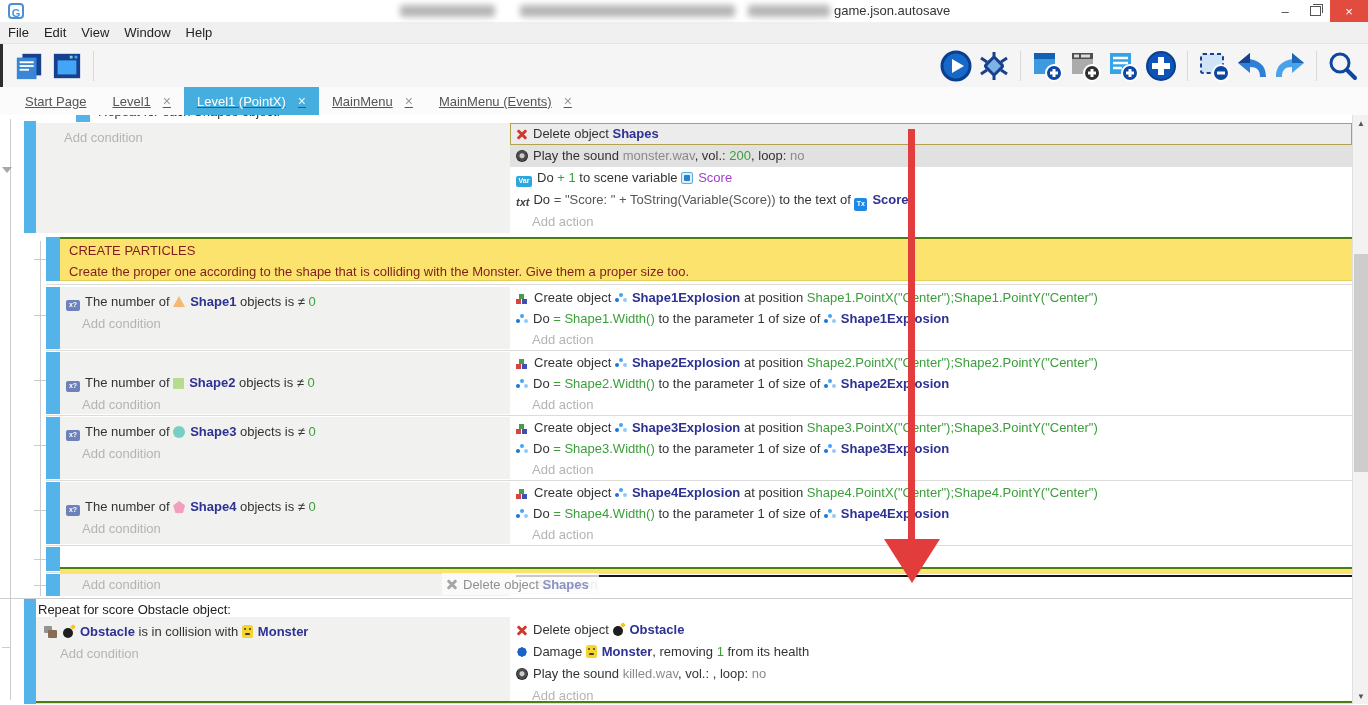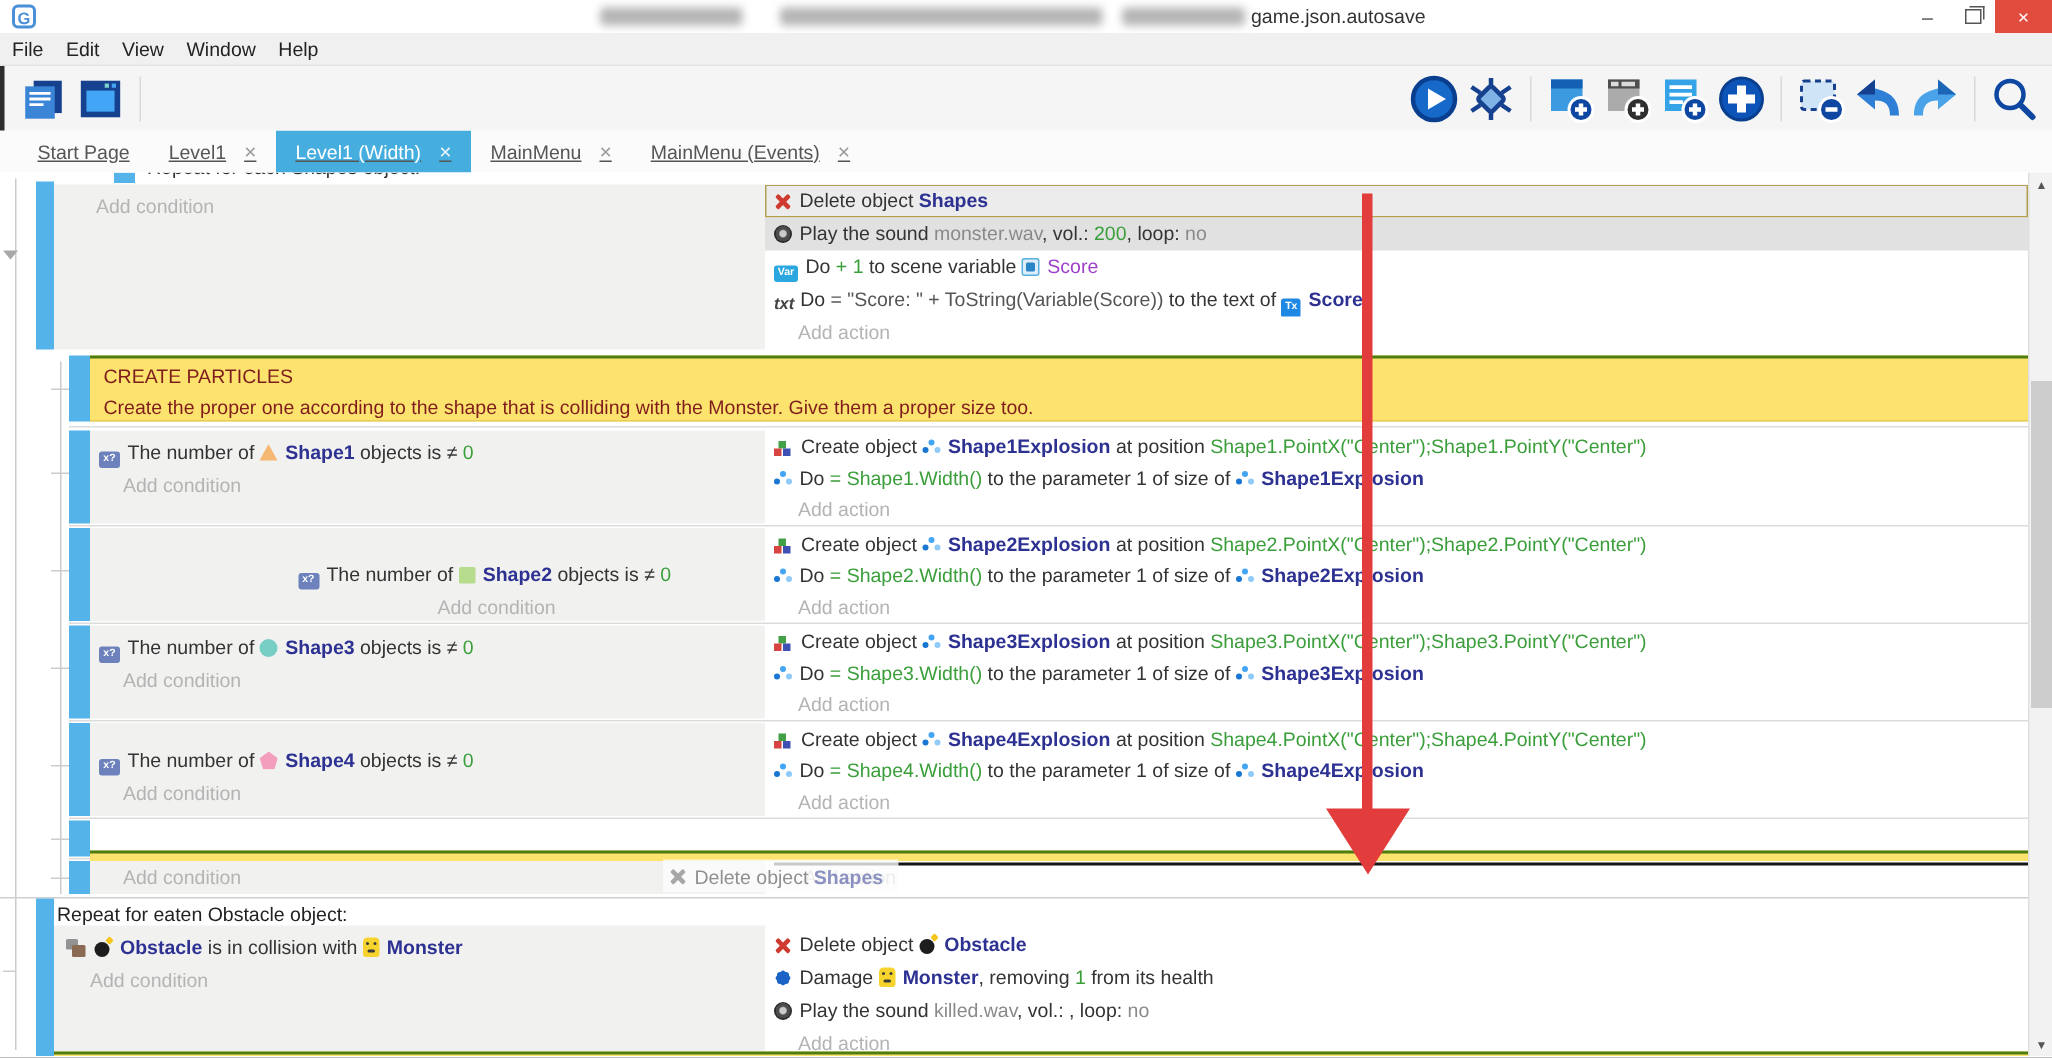--- a/index.html
+++ b/index.html
@@ -273,21 +273,21 @@
 
   <div class="tabbar">
     <div class="tab">
         <span>Start Page</span>
       </div>
     <div class="tab">
         <span>Level1</span>
         <span class="tab-close">×</span>
       </div>
     <div class="tab active">
-        <span>Level1 (Width)</span>
+        <span>Level1 (PointX)</span>
         <span class="tab-close">×</span>
       </div>
     <div class="tab">
         <span>MainMenu</span>
         <span class="tab-close">×</span>
       </div>
     <div class="tab">
         <span>MainMenu (Events)</span>
         <span class="tab-close">×</span>
       </div>
@@ -349,21 +349,21 @@
       </div>
       <div class="act" style="left:510px;top:172px;width:842px;height:62px;">
         <div class="evline evline21"><span class="icn icn-create"></span><span class="sg">Create object </span><span class="icn icn-particle"></span><span class="sg sg-obj">Shape1Explosion</span><span class="sg"> at position </span><span class="sg sg-grn">Shape1.PointX("Center");Shape1.PointY("Center")</span></div>
         <div class="evline evline21"><span class="icn icn-particle"></span><span class="sg">Do </span><span class="sg sg-grn">= Shape1.Width()</span><span class="sg"> to the parameter 1 of size of </span><span class="icn icn-particle"></span><span class="sg sg-obj">Shape1Explosion</span></div>
         <div class="evline evline21 addlbl">Add action</div>
       </div>
     </div>
 
     <div>
       <div class="bar" style="left:46px;top:237px;width:14px;height:62px;"></div>
-      <div class="cond" style="left:60px;top:237px;width:520px;height:62px;padding-top:20px;text-align:center;">
+      <div class="cond" style="left:60px;top:237px;width:520px;height:62px;padding-top:20px;">
         <div class="evline"><span class="icn icn-count"></span><span class="sg">The number of </span><span class="icn icn-shape2"></span><span class="sg sg-obj">Shape2</span><span class="sg"> objects is </span><span class="sg">≠ </span><span class="sg sg-grn">0</span></div>
         <div class="evline addlbl">Add condition</div>
       </div>
       <div class="act" style="left:510px;top:237px;width:842px;height:62px;">
         <div class="evline evline21"><span class="icn icn-create"></span><span class="sg">Create object </span><span class="icn icn-particle"></span><span class="sg sg-obj">Shape2Explosion</span><span class="sg"> at position </span><span class="sg sg-grn">Shape2.PointX("Center");Shape2.PointY("Center")</span></div>
         <div class="evline evline21"><span class="icn icn-particle"></span><span class="sg">Do </span><span class="sg sg-grn">= Shape2.Width()</span><span class="sg"> to the parameter 1 of size of </span><span class="icn icn-particle"></span><span class="sg sg-obj">Shape2Explosion</span></div>
         <div class="evline evline21 addlbl">Add action</div>
       </div>
     </div>
 
@@ -410,21 +410,21 @@
       </div>
     </div>
 
     <div class="dropline"></div>
     <div class="ghost"><span class="icn icn-delete-ghost"></span><span class="sg sg-ghostt">Delete object </span><span class="sg sg-ghostobj">Shapes</span></div>
 
     <div class="sepfull" style="top:483px;"></div>
 
     <div>
       <div class="bar" style="left:24px;top:484px;width:12px;height:105px;"></div>
-      <div class="header-line" style="left:38px;top:487px;">Repeat for eaten Obstacle object:</div>
+      <div class="header-line" style="left:38px;top:487px;">Repeat for score Obstacle object:</div>
       <div class="cond" style="left:36px;top:502px;width:474px;height:84px;padding-top:4px;">
         <div class="evline" style="padding-left:8px;"><span class="icn icn-collision"></span><span class="icn icn-bomb"></span><span class="sg sg-obj">Obstacle</span><span class="sg"> is in collision with </span><span class="icn icn-monster"></span><span class="sg sg-obj">Monster</span></div>
         <div class="evline addlbl" style="padding-left:8px;">Add condition</div>
       </div>
       <div class="act" style="left:510px;top:502px;width:842px;height:84px;padding-top:2px;">
         <div class="evline"><span class="icn icn-delete"></span><span class="sg">Delete object </span><span class="icn icn-bomb"></span><span class="sg sg-obj">Obstacle</span></div>
         <div class="evline"><span class="icn icn-damage"></span><span class="sg">Damage </span><span class="icn icn-monster"></span><span class="sg sg-obj">Monster</span><span class="sg">, removing </span><span class="sg sg-grn">1</span><span class="sg"> from its health</span></div>
         <div class="evline"><span class="icn icn-sound"></span><span class="sg">Play the sound </span><span class="sg sg-dim">killed.wav</span><span class="sg">, vol.: , loop: </span><span class="sg sg-dim">no</span></div>
         <div class="evline addlbl">Add action</div>
       </div>

